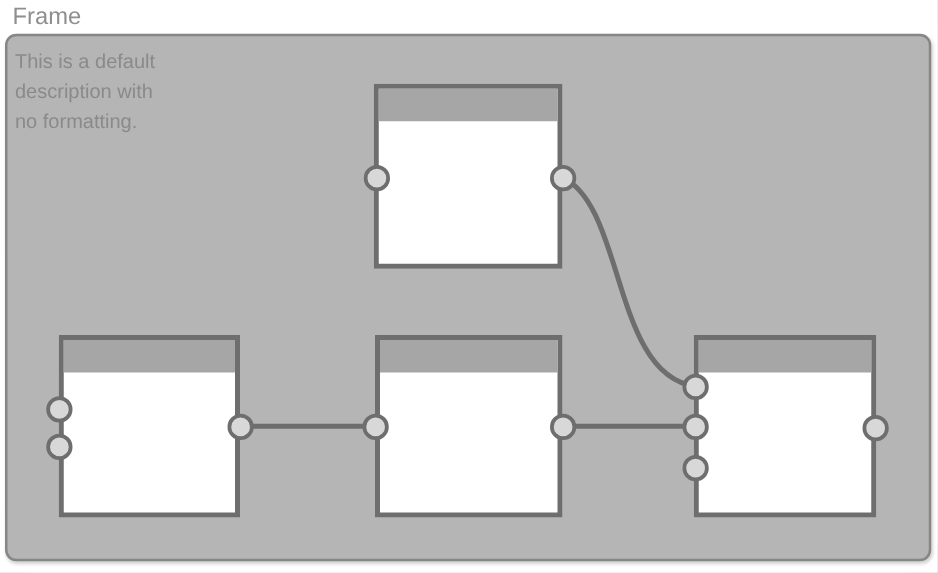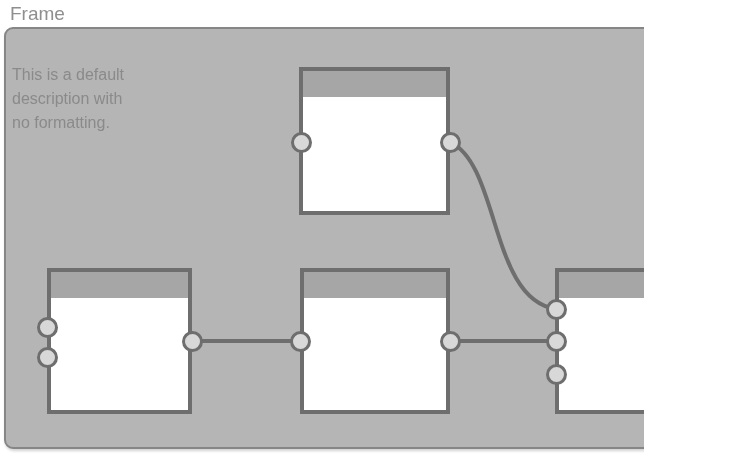--- a/index.html
+++ b/index.html
@@ -1,22 +1,23 @@
 <!DOCTYPE html>
 <html><head>
 <meta charset="utf-8">
 <style>
   html, body { margin: 0; padding: 0; background: #ffffff; }
   .canvas {
     position: relative;
-    width: 644px;
+    width: 750px;
     height: 458px;
     background: #ffffff;
     font-family: "Liberation Sans", sans-serif;
     overflow: hidden;
+    border-radius: 24px;
   }
   .frame-title {
     position: absolute;
     left: 10px;
     top: 2px;
     font-size: 19px;
     line-height: 24px;
     color: #8f8f8f;
     z-index: 5;
   }
@@ -35,21 +36,20 @@
   }
   .frame-desc {
     position: absolute;
     left: 12px;
     top: 38px;
     font-size: 16px;
     line-height: 24px;
     color: #8a8a8a;
     white-space: pre-line;
     z-index: 2;
-    margin-top: 25px;
   }
   .edges {
     position: absolute;
     left: 0;
     top: 0;
     z-index: 2;
   }
   .edges path {
     stroke: #6e6e6e;
     stroke-width: 4;

